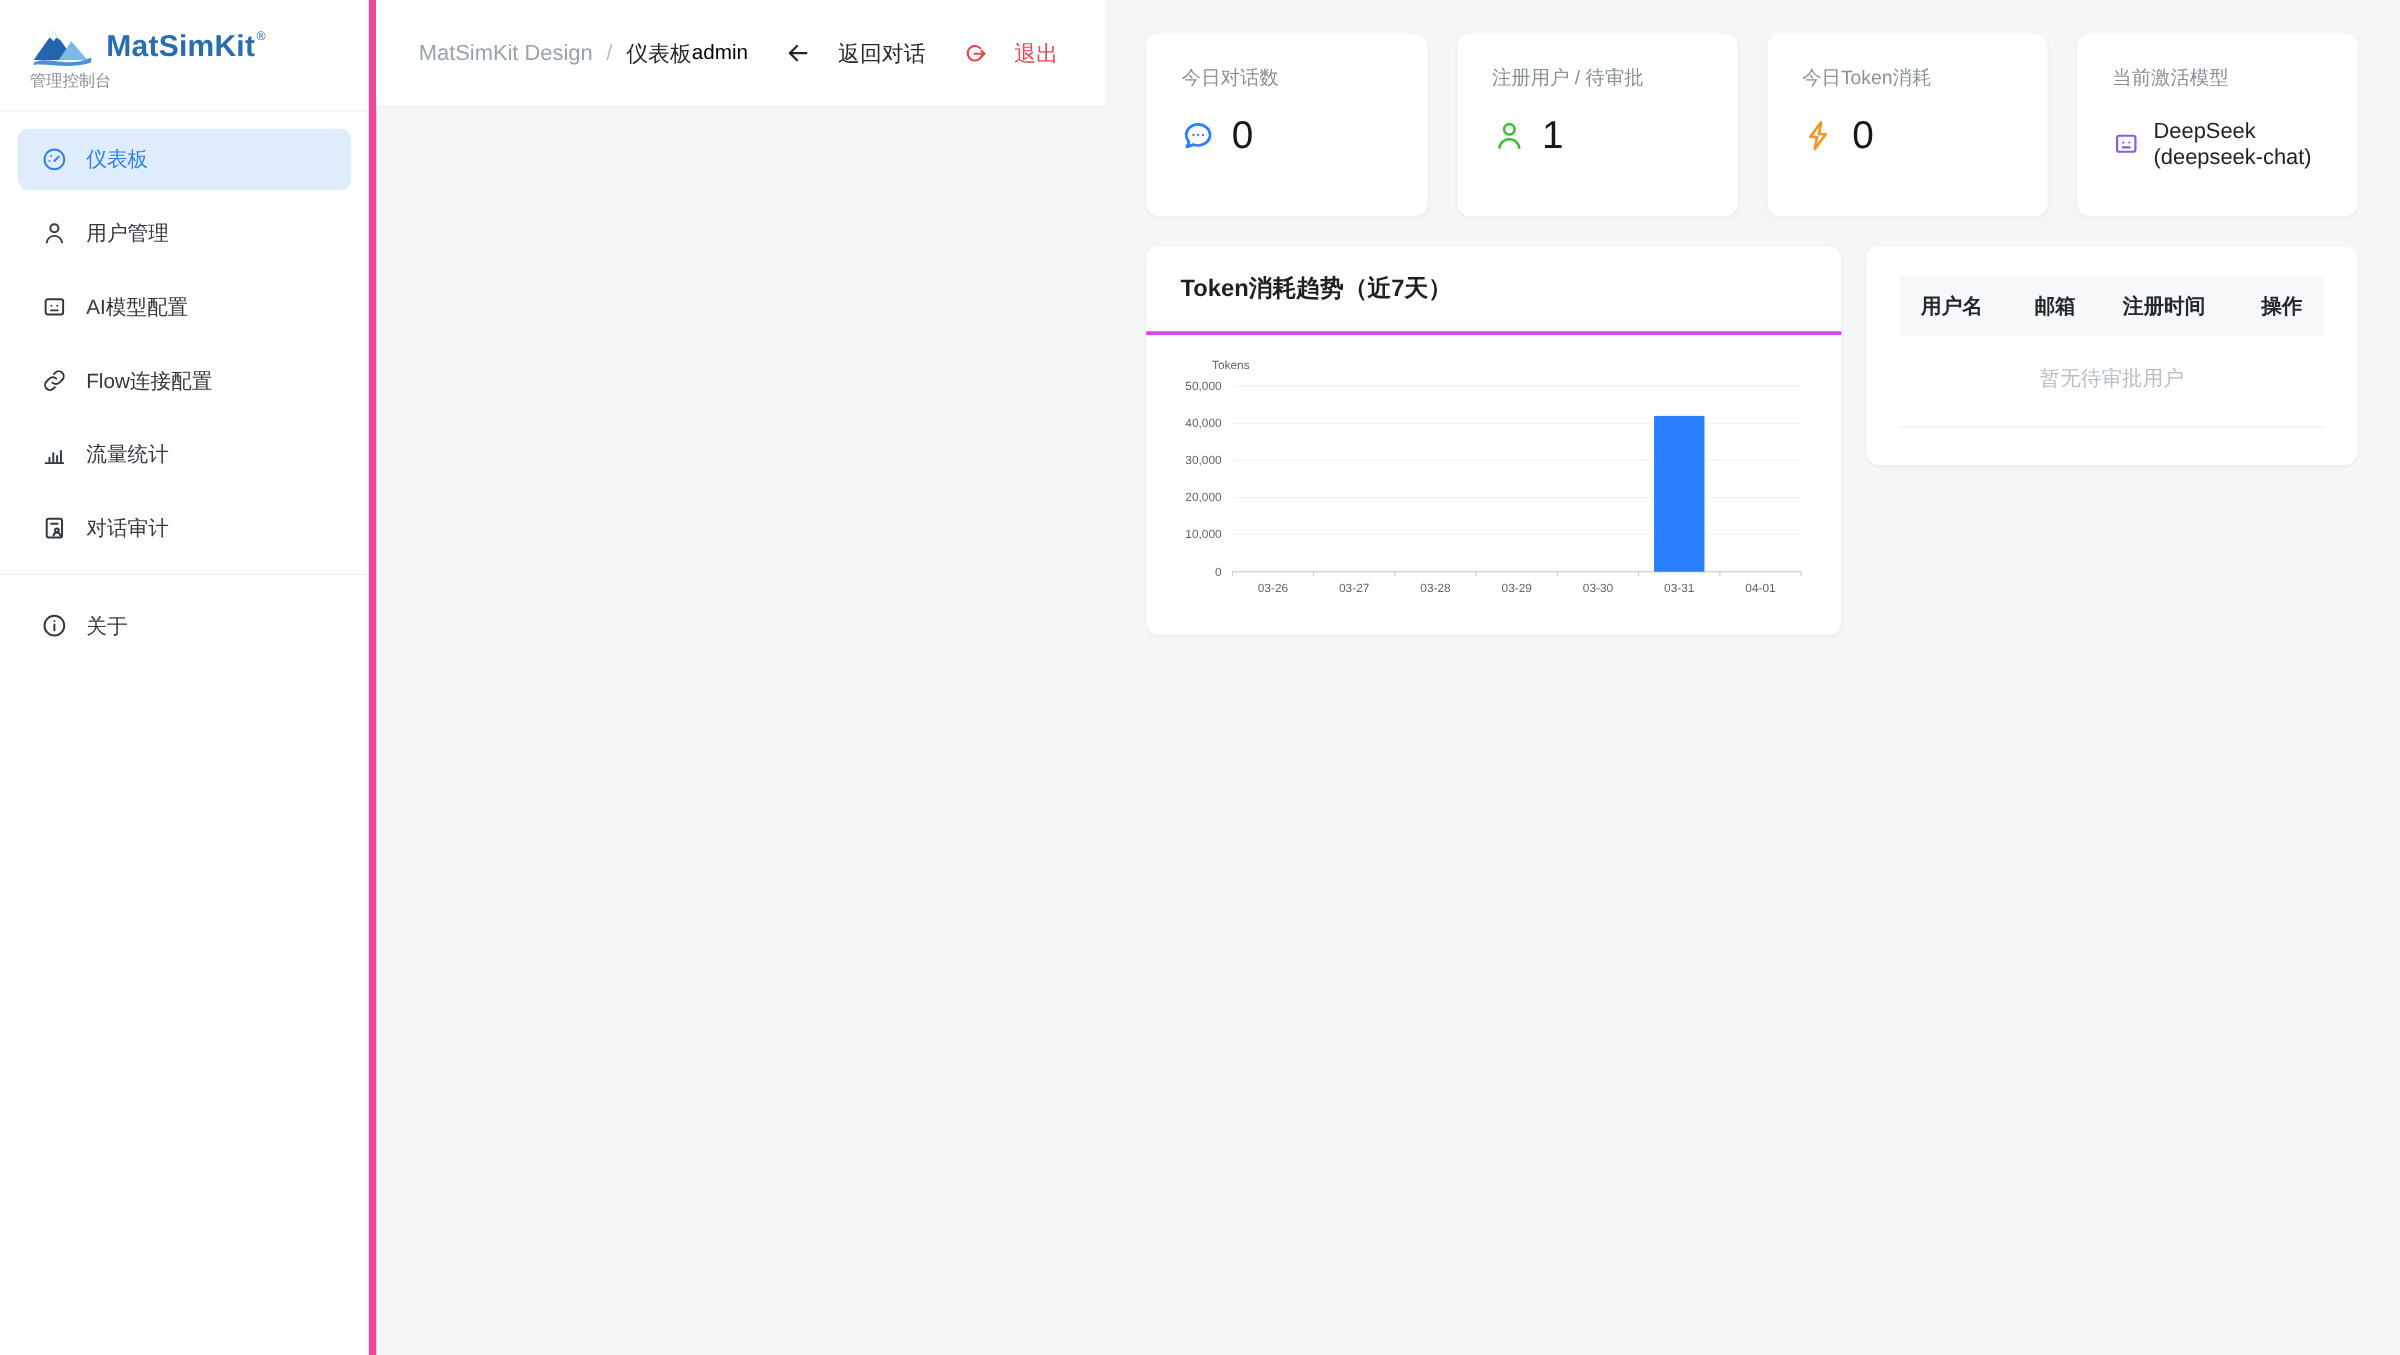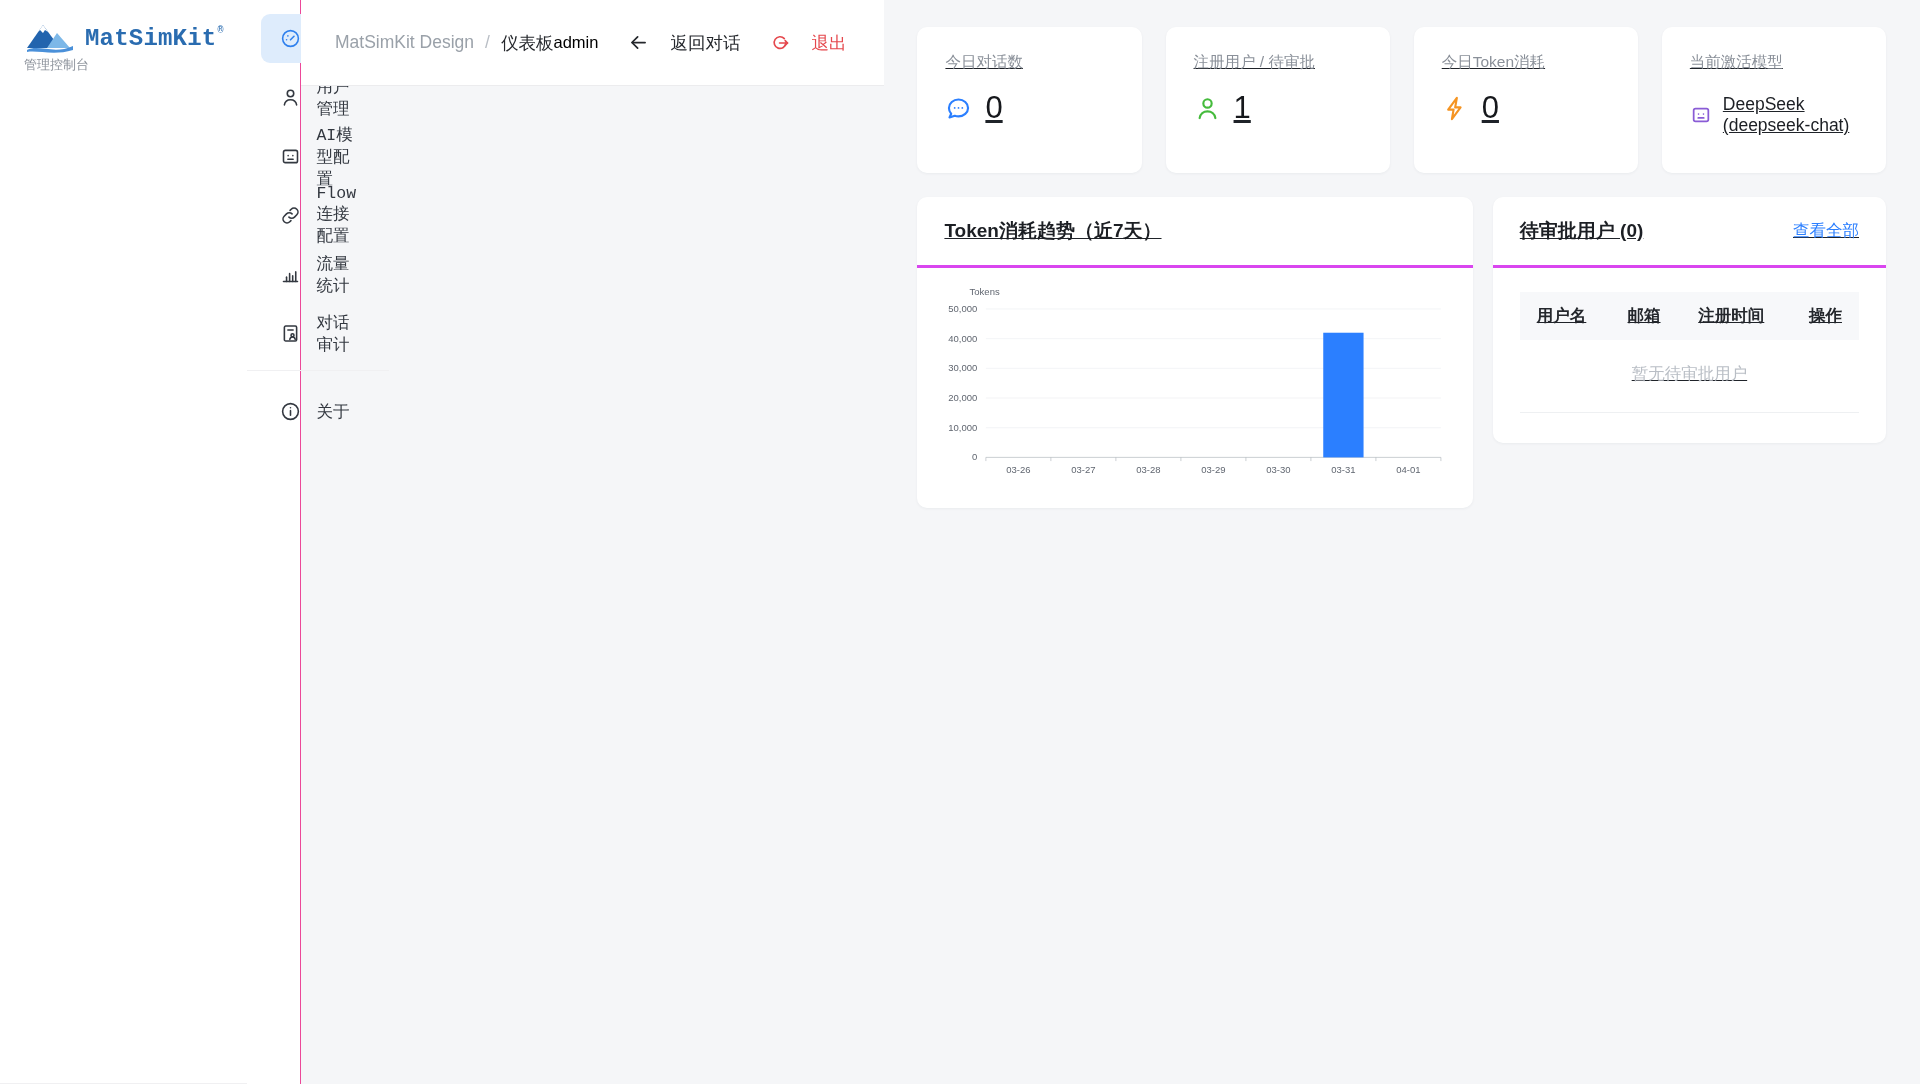--- a/index.html
+++ b/index.html
@@ -2,22 +2,22 @@
 <html><head>
 <meta charset="utf-8">
 <style>
   * { margin:0; padding:0; box-sizing:border-box; }
   html,body { width:1920px; height:1084px; overflow:hidden;
     font-family:"Liberation Sans","DejaVu Sans",sans-serif;
     background:#f5f6f8; color:#1f2329; font-size:16px; }
   .app { display:flex; height:100%; }
 
   
-  .sidebar { width:301px; min-width:301px; background:#fff; border-right:1px solid #ec4899;
-    display:flex; flex-direction:row;font-family:Liberation Mono, monospace; }
+  .sidebar { width:301px; min-width:301px; background:#fff; border-right:6px solid #ec4899;
+    display:flex; flex-direction:column; }
   .logo-block { padding:20px 24px 14px; border-bottom:1px solid #f0f0f2; }
   .logo-row { display:flex; align-items:center; gap:9px; }
   .logo-mark { width:52px; height:36px; flex:none; }
   .logo-title { font-size:24px; font-weight:700; color:#2a6cb0; letter-spacing:.2px; }
   .logo-reg { font-size:10px; color:#2a6cb0; vertical-align:top; margin-left:1px; }
   .logo-subtitle { color:#8a9099; font-size:13px; }
   .nav { padding:14px 14px 0; flex:1; }
   .nav-item { display:flex; align-items:center; gap:15px; height:49px; padding:0 19px;
     border-radius:9px; color:#333840; font-size:16.5px; margin-bottom:10px; cursor:pointer; }
   .nav-item svg { width:21px; height:21px; flex:none; }
@@ -35,21 +35,21 @@
   .crumb-current { color:#24272c; font-weight:500; }
   .header-right { display:flex; align-items:center; gap:30px; }
   .username { color:#000000; font-size:16.5px; }
   .hdr-btn { display:flex; align-items:center; gap:21px; font-size:17.5px; cursor:pointer;
     background:none; border:none; font-family:inherit; }
   .back-btn { color:#24272c; }
   .back-btn svg { width:21px; height:21px; }
   .logout-btn svg { width:20px; height:20px; }
 
   
-  .main { flex:1; overflow:auto; padding:27px 34px 20px 33px;text-decoration:underline; }
+  .main { flex:1; overflow:auto; padding:27px 34px 20px 33px; }
   .card { background:#fff; border-radius:10px; box-shadow:0 1px 3px rgba(20,30,50,.05); }
 
   .stats-grid { display:grid; grid-template-columns:repeat(4,1fr); gap:24px; }
   .stat-card { padding:25px 28px; height:146px; }
   .stat-label { color:#8a9099; font-size:15.5px; }
   .stat-value-row { display:flex; align-items:center; gap:13px; margin-top:17px; }
   .stat-value-row svg { width:27px; height:27px; flex:none; }
   .stat-value { font-size:31px; color:#16181c; }
   .stat-model-row { display:flex; align-items:center; gap:11px; margin-top:21px; font-size:17.5px; color:#1c1f24; }
   .stat-model-row svg { width:22px; height:22px; flex:none; }
@@ -268,24 +268,20 @@
                 <text x="467" y="312" text-anchor="middle" font-size="15.5" fill="#606670" font-family="Liberation Sans, DejaVu Sans, sans-serif">03-29</text>
                 <text x="573" y="312" text-anchor="middle" font-size="15.5" fill="#606670" font-family="Liberation Sans, DejaVu Sans, sans-serif">03-30</text>
                 <text x="679" y="312" text-anchor="middle" font-size="15.5" fill="#606670" font-family="Liberation Sans, DejaVu Sans, sans-serif">03-31</text>
                 <rect x="646.14" y="82.72" width="65.72" height="203.28" fill="#2b7fff"></rect>
                 <text x="785" y="312" text-anchor="middle" font-size="15.5" fill="#606670" font-family="Liberation Sans, DejaVu Sans, sans-serif">04-01</text>
               </svg>
           </div>
         </section>
 
         <section class="card">
-          <div class="card-head">
-            <h2 class="card-title">待审批用户 (0)</h2>
-            <a class="view-all">查看全部</a>
-          </div>
           <div class="pending-body">
             <table>
               <thead>
                 <tr>
                   <th class="col-user">用户名</th>
                   <th class="col-mail">邮箱</th>
                   <th class="col-time">注册时间</th>
                   <th class="col-op">操作</th>
                 </tr>
               </thead>

